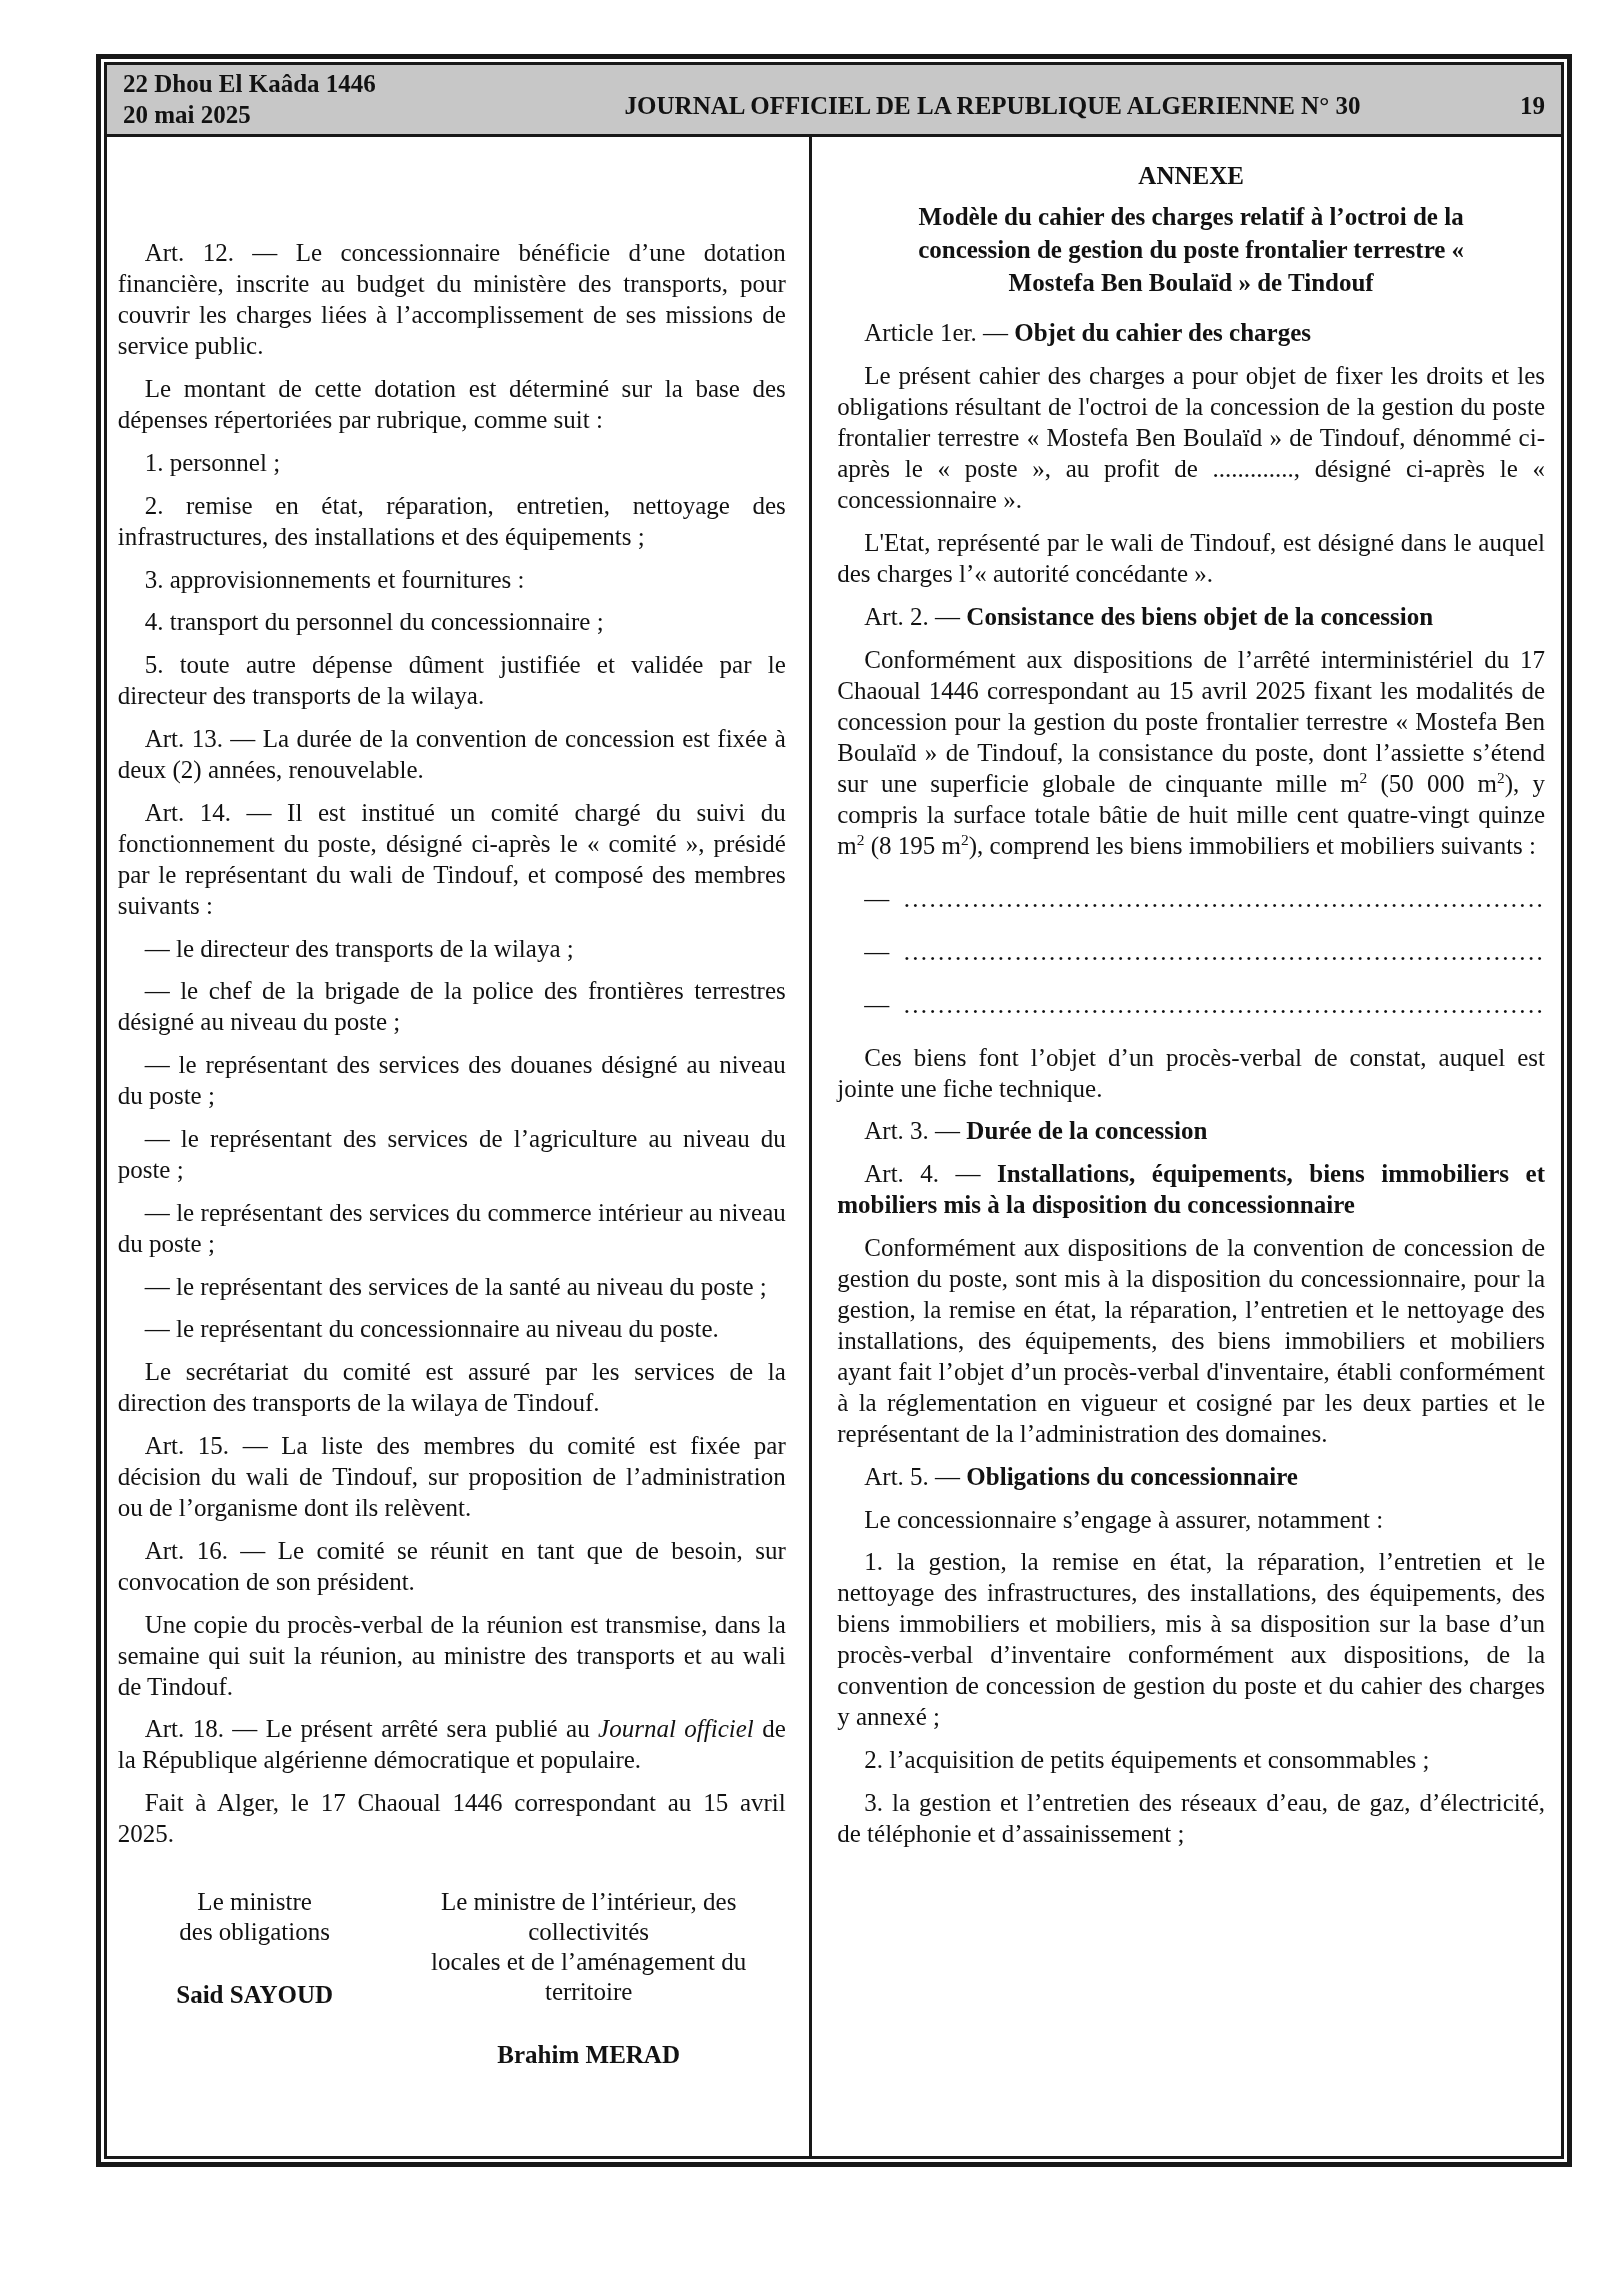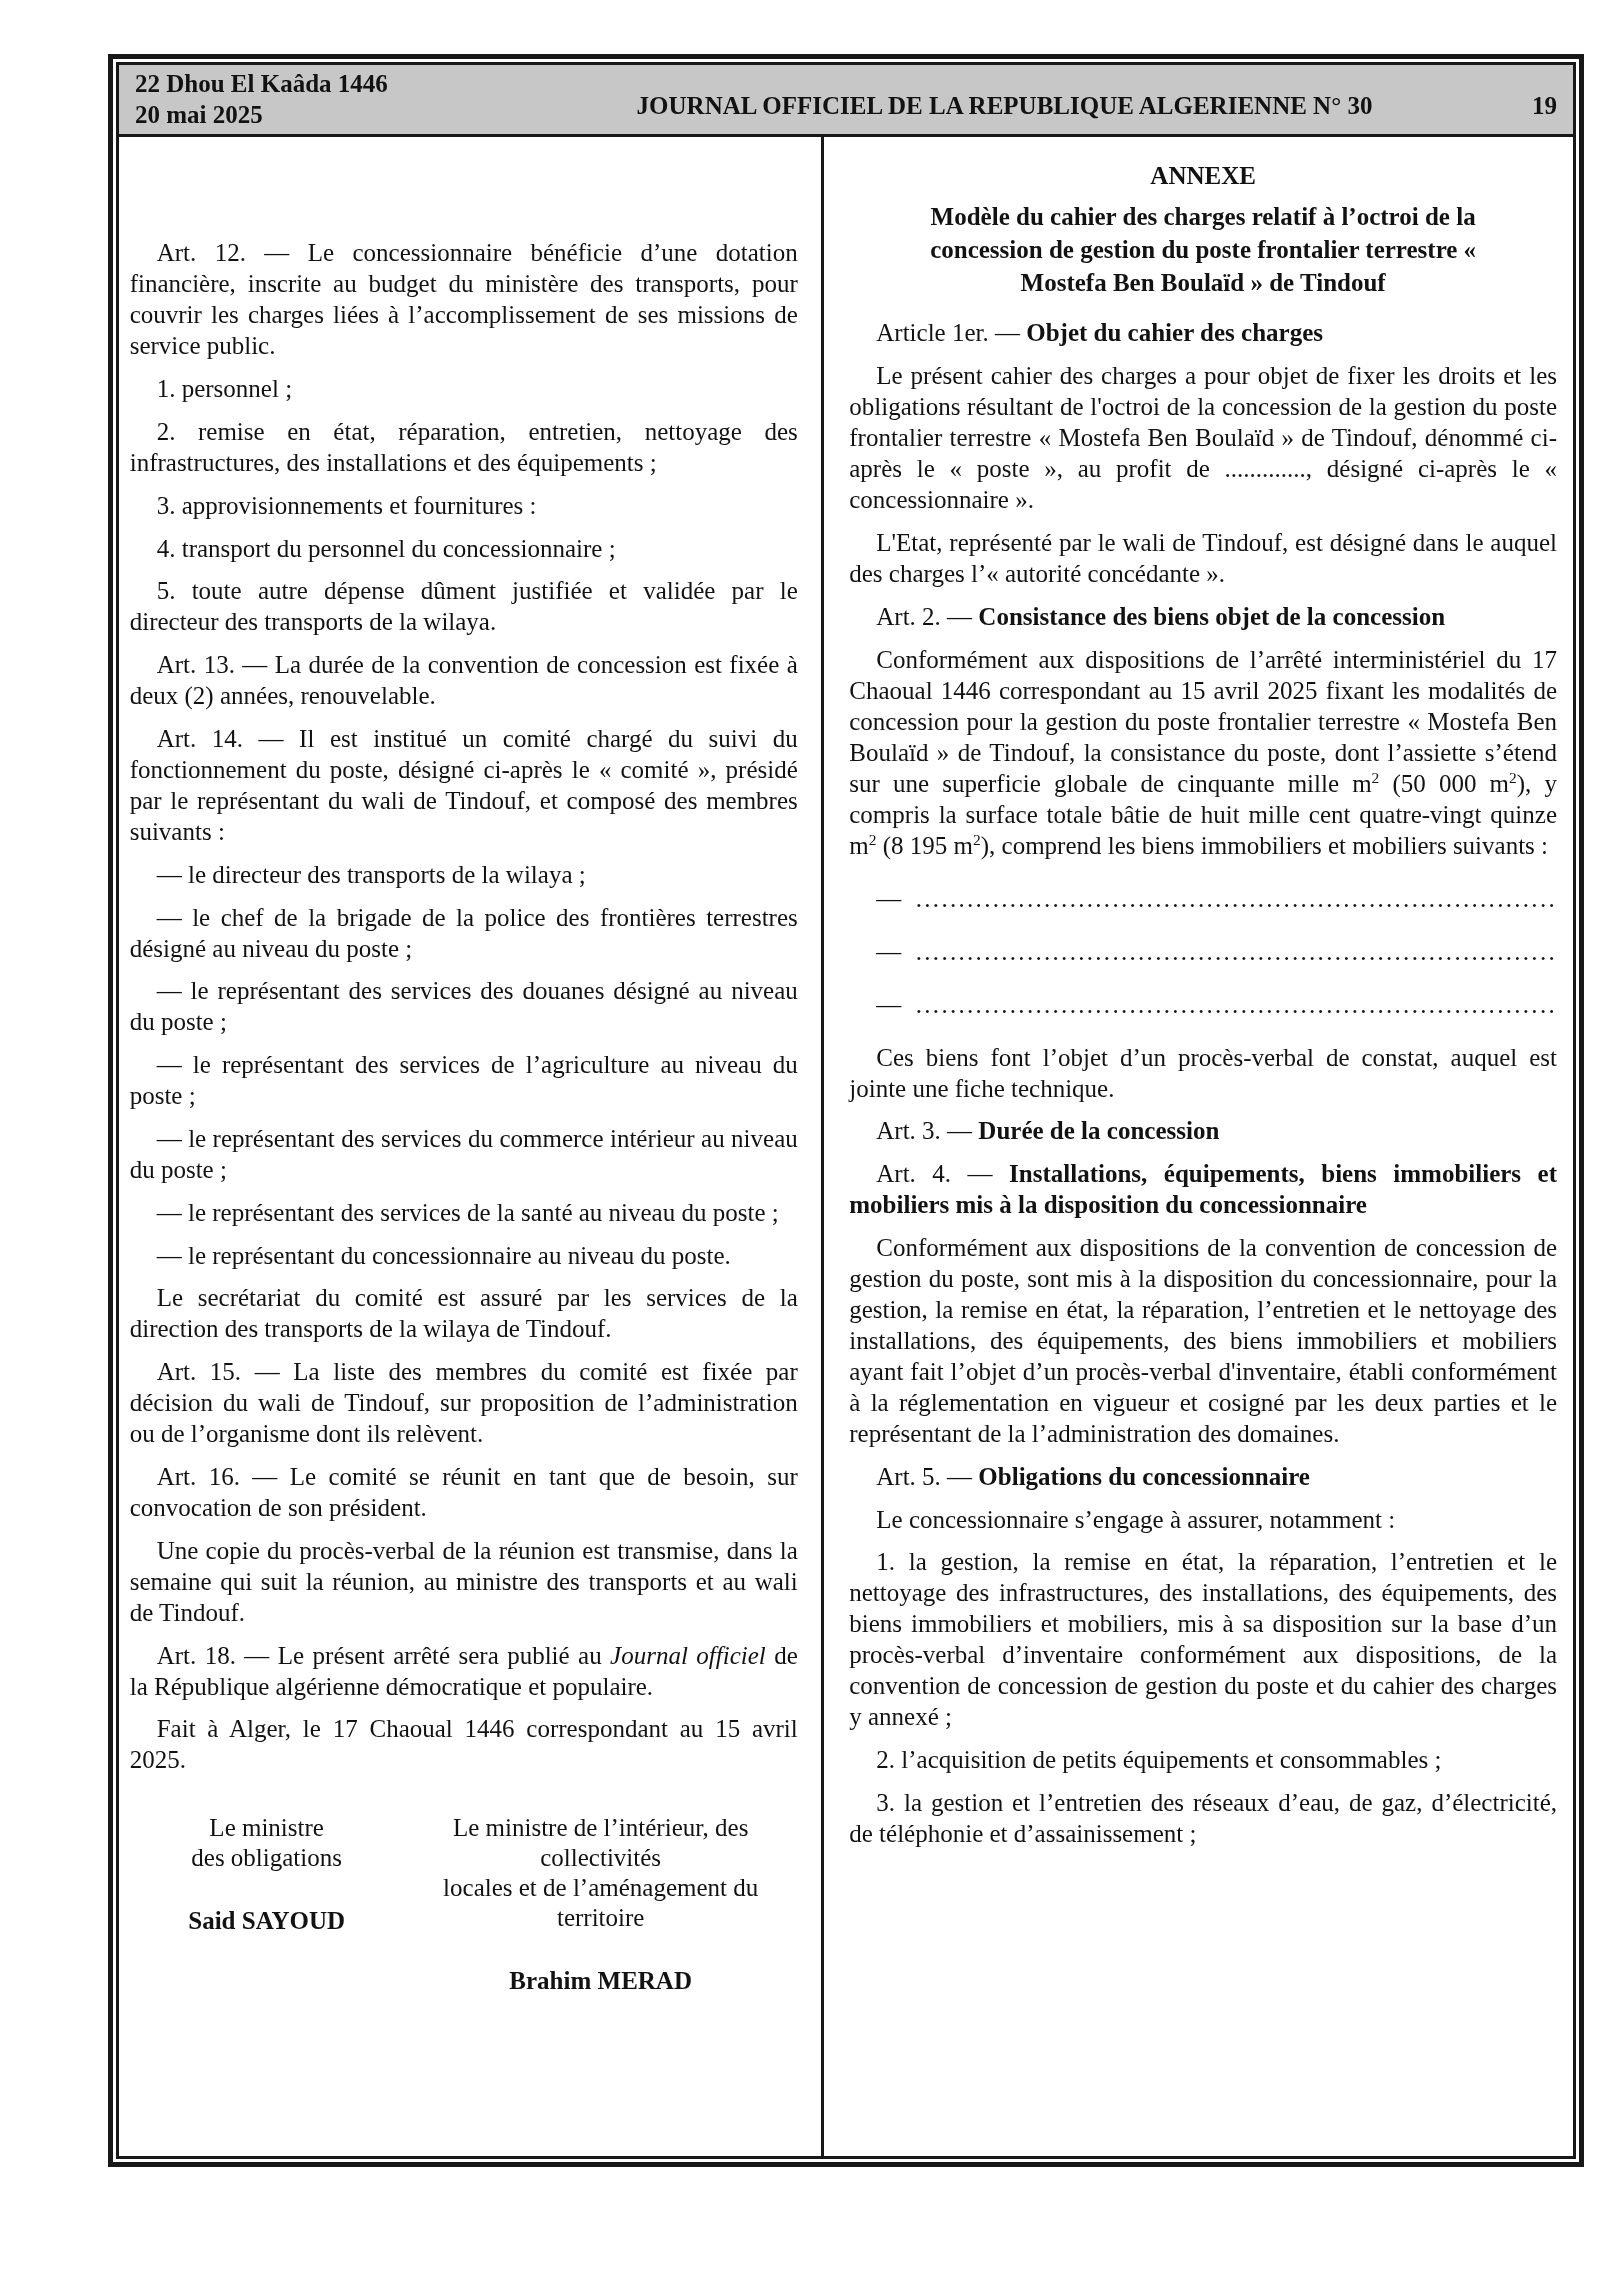--- a/index.html
+++ b/index.html
@@ -2,21 +2,21 @@
 <html style="font-size:14.5px"><head>
 <meta charset="utf-8">
 <style>
   html,body{margin:0;padding:0;}
   body{
     width:1615px;height:2285px;position:relative;background:#ffffff;
     font-family:"Liberation Serif","DejaVu Serif",serif;color:#121212;
   }
   .frame-outer{
     position:absolute;left:96px;top:54px;width:1476px;height:2113px;
-    border:5.4px solid #181818;box-sizing:border-box;background:#ffffff;margin-left:12px;
+    border:5.4px solid #181818;box-sizing:border-box;background:#ffffff;
   }
   .frame-inner{
     position:absolute;inset:2.7px;border:3.6px solid #181818;box-sizing:border-box;
     display:flex;flex-direction:column;overflow:hidden;
   }
   .page-header{
     height:72px;flex:0 0 auto;background:#c7c7c7;border-bottom:3.6px solid #181818;
     box-sizing:border-box;display:flex;padding:0 16.3px;
   }
   .header-left{width:398px;display:flex;flex-direction:column;justify-content:center;gap:4.5px;
@@ -56,20 +56,21 @@
         <span>20 mai 2025</span>
       </div>
       <div class="header-center">JOURNAL OFFICIEL DE LA REPUBLIQUE ALGERIENNE N° 30</div>
       <div class="header-right">19</div>
     </div>
 
     <div class="content">
 
       <div class="col col-left">
         <p class="para">Art. 12. — Le concessionnaire bénéficie d’une dotation financière, inscrite au budget du ministère des transports, pour couvrir les charges liées à l’accomplissement de ses missions de service public.</p>
+        <p class="para">Le montant de cette dotation est déterminé sur la base des dépenses répertoriées par rubrique, comme suit :</p>
         <p class="para">1. personnel ;</p>
         <p class="para">2. remise en état, réparation, entretien, nettoyage des infrastructures, des installations et des équipements ;</p>
         <p class="para">3. approvisionnements et fournitures :</p>
         <p class="para">4. transport du personnel du concessionnaire ;</p>
         <p class="para">5. toute autre dépense dûment justifiée et validée par le directeur des transports de la wilaya.</p>
         <p class="para">Art. 13. — La durée de la convention de concession est fixée à deux (2) années, renouvelable.</p>
         <p class="para">Art. 14. — Il est institué un comité chargé du suivi du fonctionnement du poste, désigné ci-après le « comité », présidé par le représentant du wali de Tindouf, et composé des membres suivants :</p>
         <p class="para">— le directeur des transports de la wilaya ;</p>
         <p class="para">— le chef de la brigade de la police des frontières terrestres désigné au niveau du poste ;</p>
         <p class="para">— le représentant des services des douanes désigné au niveau du poste ;</p>

